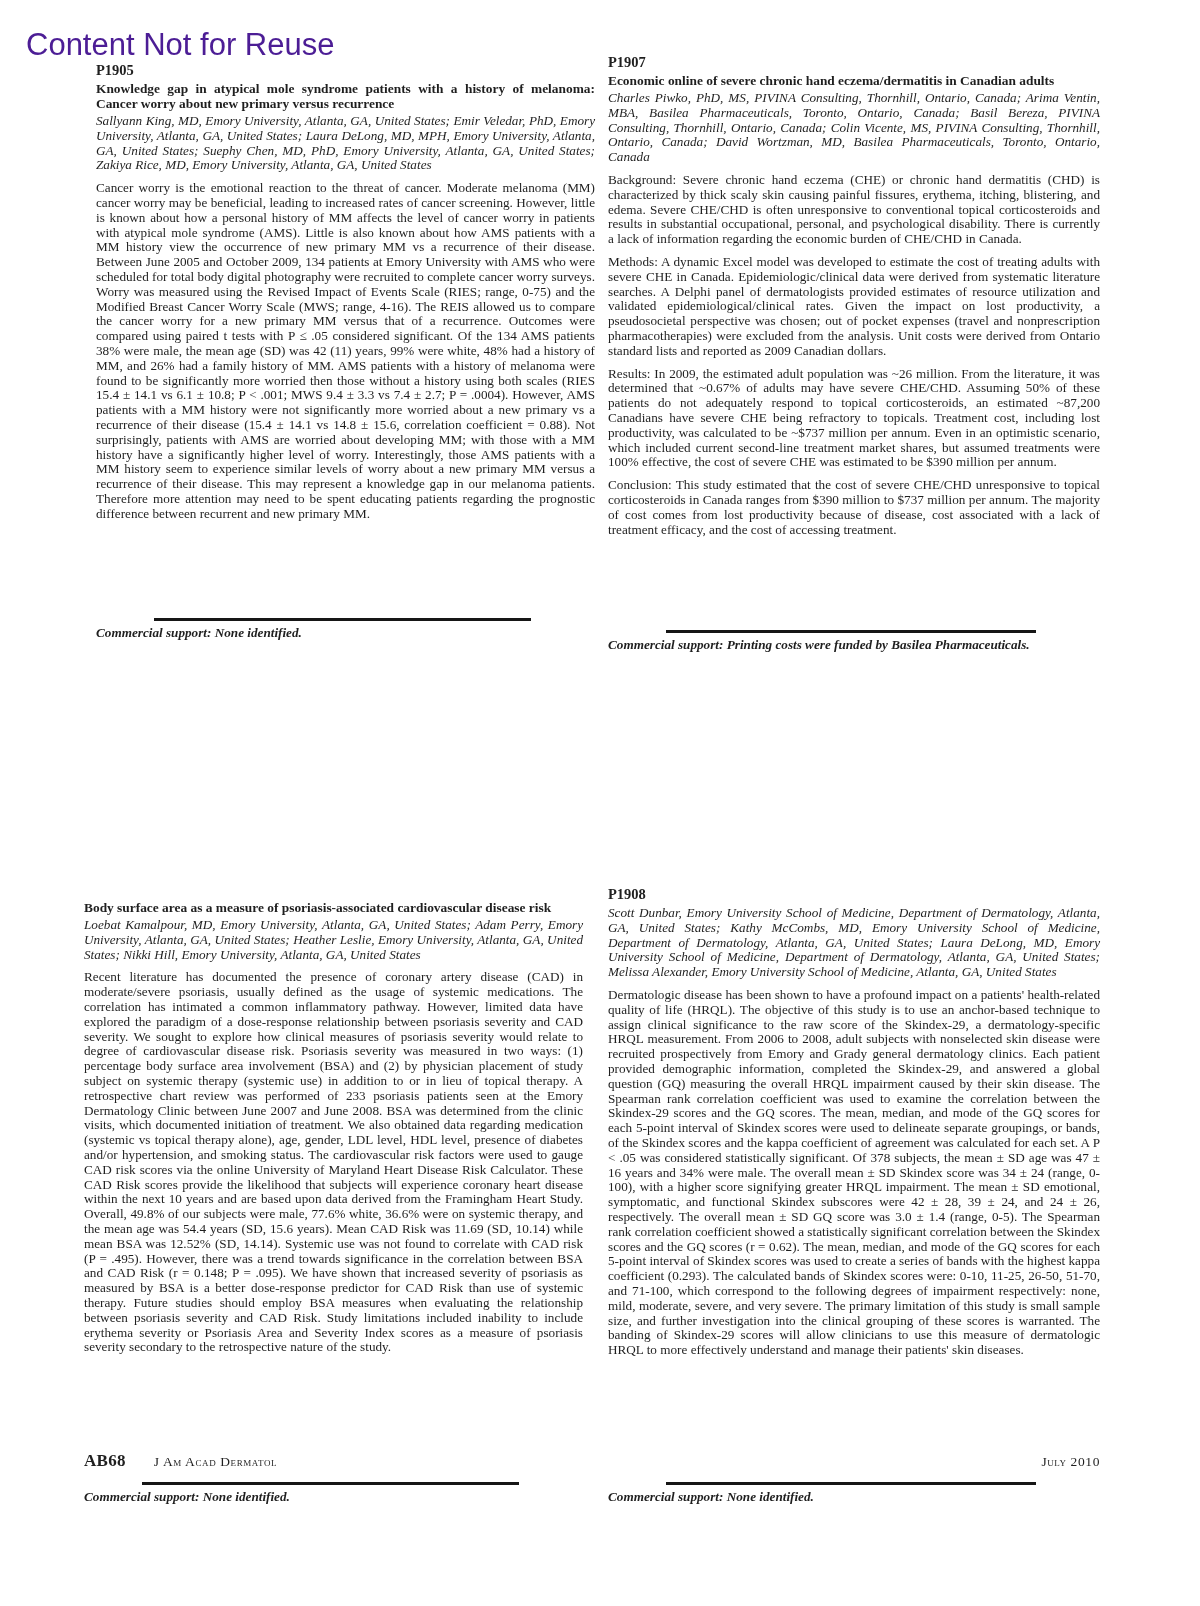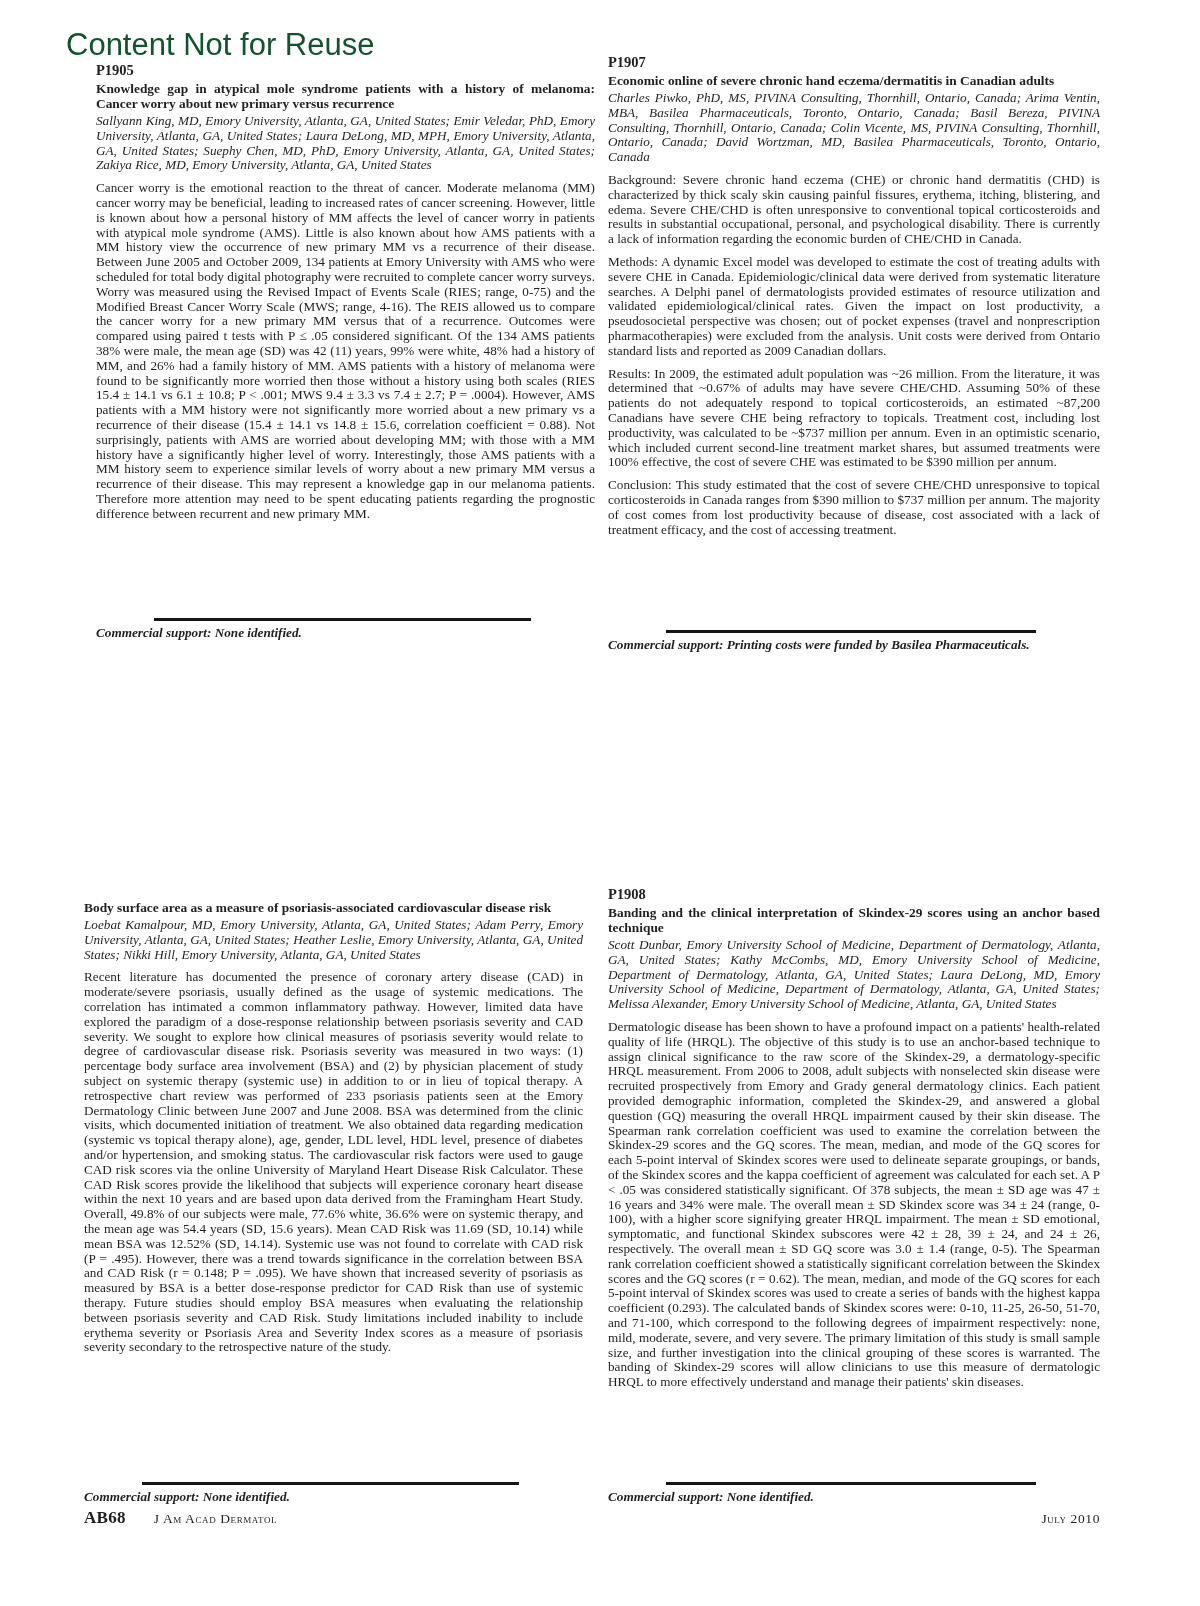--- a/index.html
+++ b/index.html
@@ -8,23 +8,22 @@
     width:1200px;height:1606px;
     background:#ffffff;
     font-family:"Liberation Serif",serif;
     color:#1f1f1f;
     overflow:hidden;
   }
   .watermark{
     position:absolute;left:26px;top:28px;
     font-family:"Liberation Sans",sans-serif;
     font-size:31px;line-height:34px;
-    color:#14532d;
+    color:#4c1d95;
     white-space:nowrap;
-    margin-left:40px;
   }
   .abstract{
     position:absolute;
     display:flex;flex-direction:column;
   }
   #a1905{left:96px;top:62px;width:499px;height:578px;}
   #a1906{left:84px;top:898px;width:499px;height:606px;}
   #a1907{left:608px;top:54px;width:492px;height:598px;}
   #a1908{left:608px;top:886px;width:492px;height:618px;}
   .num{
@@ -47,21 +46,21 @@
     margin-top:auto;
     height:3px;background:#161616;
     margin-left:58px;margin-right:64px;
   }
   .support{
     font-size:13.2px;line-height:15px;
     font-weight:bold;font-style:italic;
     margin:4px 0 0 0;
   }
   .footer{
-    position:absolute;left:84px;top:1508px;width:1016px;
+    position:absolute;left:84px;top:1451px;width:1016px;
     display:flex;justify-content:space-between;align-items:baseline;
   }
   .footer-left{display:flex;align-items:baseline;}
   .page-label{
     font-size:17px;font-weight:bold;letter-spacing:0.3px;
   }
   .journal{
     font-size:13.5px;font-variant:small-caps;
     letter-spacing:0.6px;margin-left:28px;
   }
@@ -101,21 +100,20 @@
     <p class="para">Background: Severe chronic hand eczema (CHE) or chronic hand dermatitis (CHD) is characterized by thick scaly skin causing painful fissures, erythema, itching, blistering, and edema. Severe CHE/CHD is often unresponsive to conventional topical corticosteroids and results in substantial occupational, personal, and psychological disability. There is currently a lack of information regarding the economic burden of CHE/CHD in Canada.</p>
     <p class="para">Methods: A dynamic Excel model was developed to estimate the cost of treating adults with severe CHE in Canada. Epidemiologic/clinical data were derived from systematic literature searches. A Delphi panel of dermatologists provided estimates of resource utilization and validated epidemiological/clinical rates. Given the impact on lost productivity, a pseudosocietal perspective was chosen; out of pocket expenses (travel and nonprescription pharmacotherapies) were excluded from the analysis. Unit costs were derived from Ontario standard lists and reported as 2009 Canadian dollars.</p>
     <p class="para">Results: In 2009, the estimated adult population was ~26 million. From the literature, it was determined that ~0.67% of adults may have severe CHE/CHD. Assuming 50% of these patients do not adequately respond to topical corticosteroids, an estimated ~87,200 Canadians have severe CHE being refractory to topicals. Treatment cost, including lost productivity, was calculated to be ~$737 million per annum. Even in an optimistic scenario, which included current second-line treatment market shares, but assumed treatments were 100% effective, the cost of severe CHE was estimated to be $390 million per annum.</p>
     <p class="para">Conclusion: This study estimated that the cost of severe CHE/CHD unresponsive to topical corticosteroids in Canada ranges from $390 million to $737 million per annum. The majority of cost comes from lost productivity because of disease, cost associated with a lack of treatment efficacy, and the cost of accessing treatment.</p>
     <div class="rule"></div>
     <p class="support">Commercial support: Printing costs were funded by Basilea Pharmaceuticals.</p>
   </section>
 
   <section class="abstract" id="a1908">
     <div class="num">P1908</div>
-    <h2 class="title">Banding and the clinical interpretation of Skindex-29 scores using an anchor based technique</h2>
     <p class="authors">Scott Dunbar, Emory University School of Medicine, Department of Dermatology, Atlanta, GA, United States; Kathy McCombs, MD, Emory University School of Medicine, Department of Dermatology, Atlanta, GA, United States; Laura DeLong, MD, Emory University School of Medicine, Department of Dermatology, Atlanta, GA, United States; Melissa Alexander, Emory University School of Medicine, Atlanta, GA, United States</p>
     <p class="para">Dermatologic disease has been shown to have a profound impact on a patients' health-related quality of life (HRQL). The objective of this study is to use an anchor-based technique to assign clinical significance to the raw score of the Skindex-29, a dermatology-specific HRQL measurement. From 2006 to 2008, adult subjects with nonselected skin disease were recruited prospectively from Emory and Grady general dermatology clinics. Each patient provided demographic information, completed the Skindex-29, and answered a global question (GQ) measuring the overall HRQL impairment caused by their skin disease. The Spearman rank correlation coefficient was used to examine the correlation between the Skindex-29 scores and the GQ scores. The mean, median, and mode of the GQ scores for each 5-point interval of Skindex scores were used to delineate separate groupings, or bands, of the Skindex scores and the kappa coefficient of agreement was calculated for each set. A P &lt; .05 was considered statistically significant. Of 378 subjects, the mean ± SD age was 47 ± 16 years and 34% were male. The overall mean ± SD Skindex score was 34 ± 24 (range, 0-100), with a higher score signifying greater HRQL impairment. The mean ± SD emotional, symptomatic, and functional Skindex subscores were 42 ± 28, 39 ± 24, and 24 ± 26, respectively. The overall mean ± SD GQ score was 3.0 ± 1.4 (range, 0-5). The Spearman rank correlation coefficient showed a statistically significant correlation between the Skindex scores and the GQ scores (r = 0.62). The mean, median, and mode of the GQ scores for each 5-point interval of Skindex scores was used to create a series of bands with the highest kappa coefficient (0.293). The calculated bands of Skindex scores were: 0-10, 11-25, 26-50, 51-70, and 71-100, which correspond to the following degrees of impairment respectively: none, mild, moderate, severe, and very severe. The primary limitation of this study is small sample size, and further investigation into the clinical grouping of these scores is warranted. The banding of Skindex-29 scores will allow clinicians to use this measure of dermatologic HRQL to more effectively understand and manage their patients' skin diseases.</p>
     <div class="rule"></div>
     <p class="support">Commercial support: None identified.</p>
   </section>
 
   <div class="footer">
     <div class="footer-left">
       <span class="page-label">AB68</span>
       <span class="journal">J Am Acad Dermatol</span>

